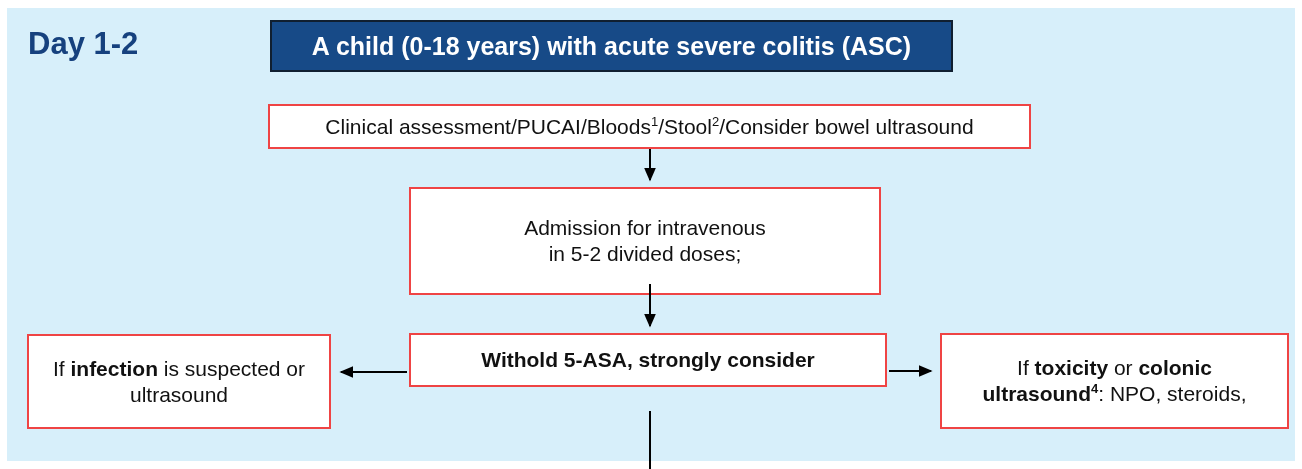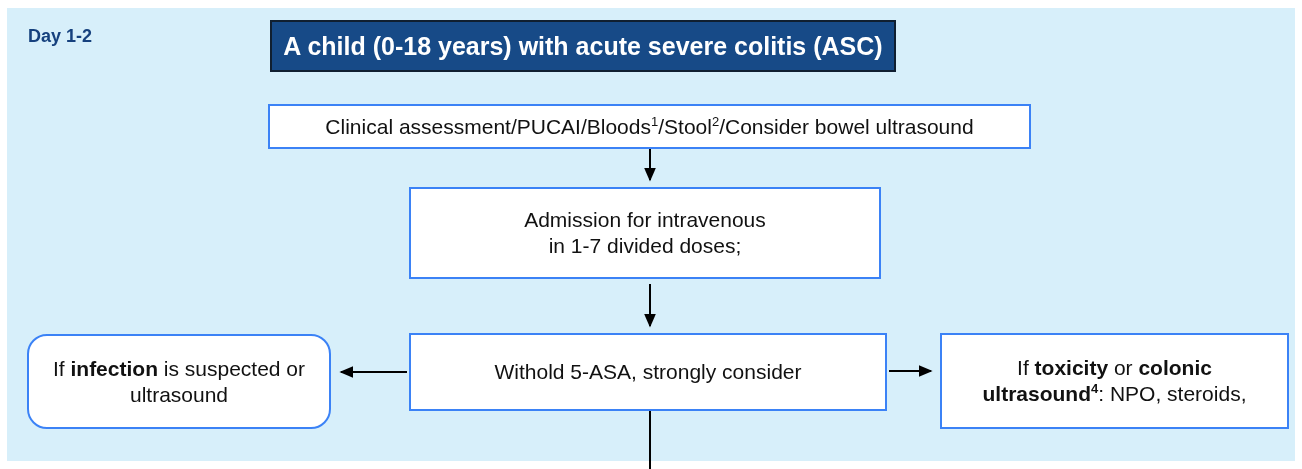--- a/index.html
+++ b/index.html
@@ -13,60 +13,60 @@
   }
   .panel {
     position: absolute;
     left: 7px; top: 8px;
     width: 1288px; height: 453px;
     background: #d7effa;
   }
   .day-label {
     position: absolute;
     left: 28px; top: 26px;
-    font-size: 18px;
+    font-size: 31px;
     font-weight: bold;
     color: #16417e;
     white-space: nowrap;
   }
   .header-box {
     position: absolute;
     left: 270px; top: 20px;
-    width: 626px; height: 52px;
+    width: 683px; height: 52px;
     box-sizing: border-box;
     background: #174a87;
     border: 2px solid #101f30;
     display: flex;
     align-items: center;
     justify-content: center;
     color: #ffffff;
     font-size: 25px;
     font-weight: bold;
     white-space: nowrap;
   }
   .node {
     position: absolute;
     box-sizing: border-box;
     background: #ffffff;
-    border: 2px solid #3b82f6;
+    border: 2px solid #ef4444;
     display: flex;
     flex-direction: column;
     align-items: center;
     justify-content: center;
     text-align: center;
     font-size: 21px;
     line-height: 26px;
     color: #111111;
   }
   .node .ln { display: block; }
   sup { font-size: 13px; line-height: 0; }
   #box-assessment { left: 268px; top: 104px; width: 763px; height: 45px; white-space: nowrap; }
-  #box-admission  { left: 409px; top: 187px; width: 472px; height: 92px; }
-  #box-withhold   { left: 409px; top: 333px; width: 478px; height: 78px; }
-  #box-infection  { left: 27px;  top: 334px; width: 304px; height: 95px; border-radius: 20px; }
+  #box-admission  { left: 409px; top: 187px; width: 472px; height: 108px; }
+  #box-withhold   { left: 409px; top: 333px; width: 478px; height: 54px; font-weight: bold; }
+  #box-infection  { left: 27px;  top: 334px; width: 304px; height: 95px; }
   #box-toxicity   { left: 940px; top: 333px; width: 349px; height: 96px; }
   .connectors {
     position: absolute;
     left: 0; top: 0;
     width: 1302px; height: 469px;
     pointer-events: none;
   }
 </style>
 </head>
 <body>
@@ -79,21 +79,21 @@
   <div class="header-box">
     <span>A child (0-18 years) with acute severe colitis (ASC)</span>
   </div>
 
   <div class="node" id="box-assessment">
     <span class="ln"><span>Clinical assessment/PUCAI/Bloods</span><sup>1</sup><span>/Stool</span><sup>2</sup><span>/Consider bowel ultrasound</span></span>
   </div>
 
   <div class="node" id="box-admission">
     <span class="ln">Admission for intravenous</span>
-    <span class="ln">in 1-7 divided doses;</span>
+    <span class="ln">in 5-2 divided doses;</span>
   </div>
 
   <div class="node" id="box-infection">
     <span class="ln"><span>If </span><b>infection</b><span> is suspected or</span></span>
     <span class="ln">ultrasound</span>
   </div>
 
   <div class="node" id="box-withhold">
     <span class="ln">Withold 5-ASA, strongly consider</span>
   </div>

